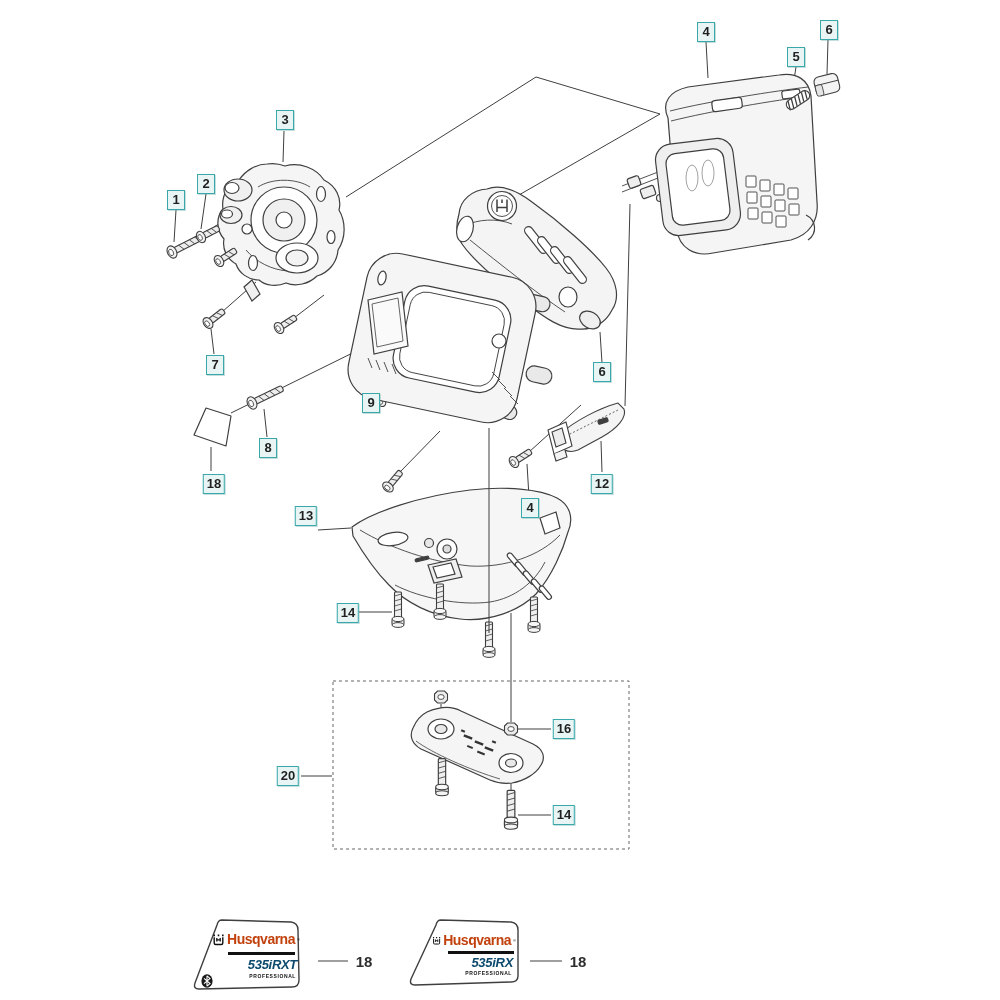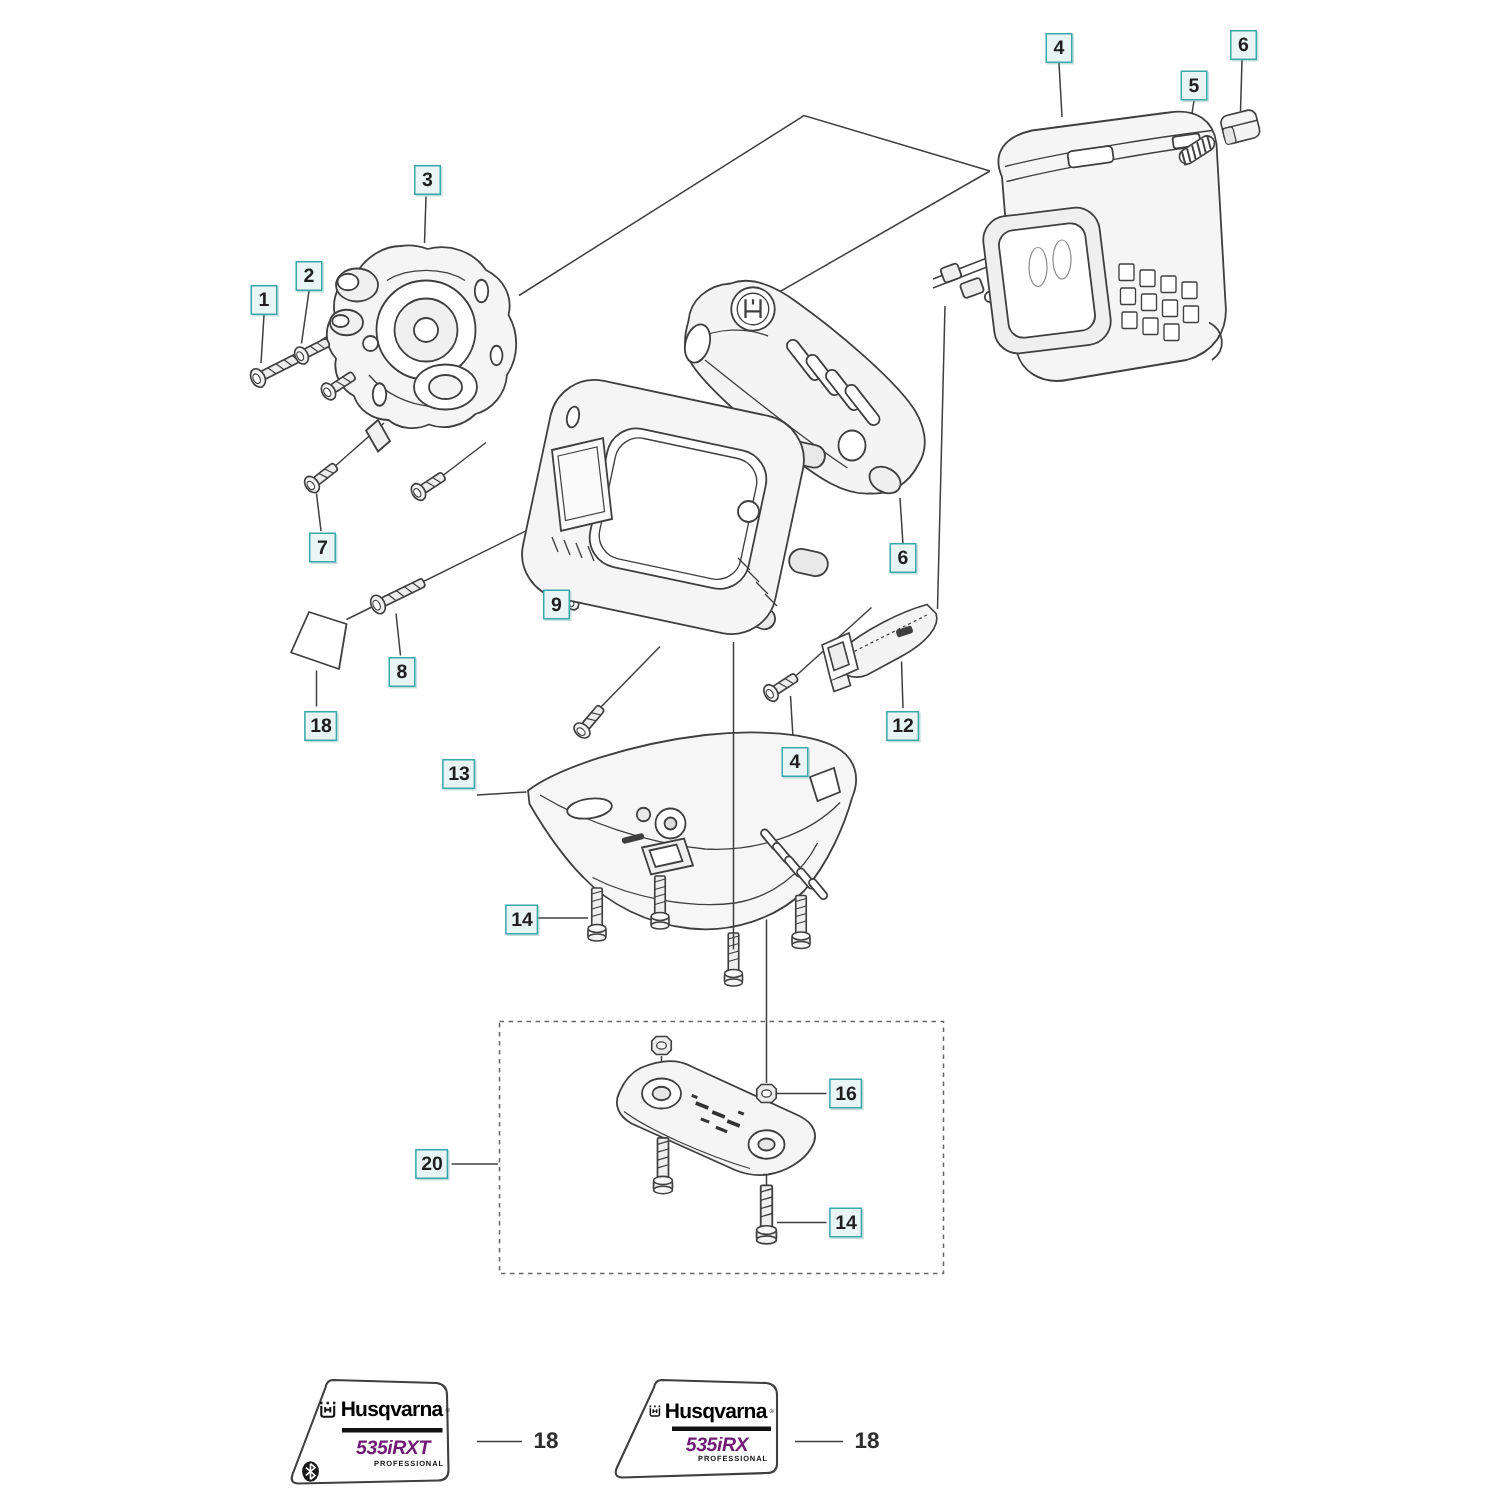--- a/index.html
+++ b/index.html
@@ -9,25 +9,25 @@
   .callout{position:absolute;transform:translate(-50%,-50%);
            border:1.5px solid #3aa7a9;background:#e9f5f5;color:#1f1f1f;
            font:bold 13px "Liberation Sans",sans-serif;line-height:16px;
            padding:1px 3px;min-width:10px;text-align:center;
            box-shadow:1px 1px 0 rgba(90,160,160,.35);}
   .ref-label{position:absolute;transform:translate(-50%,-50%);
              font:bold 15px "Liberation Sans",sans-serif;color:#2e2e2e;}
   .decal{position:absolute;}
   .decal svg.outline{position:absolute;left:0;top:0;}
   .decal .brand-row{position:absolute;display:flex;align-items:center;gap:2px;}
-  .decal .brand{font:bold 14px "Liberation Sans",sans-serif;letter-spacing:-.5px;color:#000000;}
+  .decal .brand{font:bold 14px "Liberation Sans",sans-serif;letter-spacing:-.5px;color:#c2410c;}
   .decal .tm{font:4px "Liberation Sans",sans-serif;color:#111;vertical-align:top;}
   .decal .divider{position:absolute;height:2.5px;background:#111;}
   .decal .model{position:absolute;font:bold italic 13px "Liberation Sans",sans-serif;
-                font-style:italic;letter-spacing:-.3px;color:#701a75;text-align:center;}
+                font-style:italic;letter-spacing:-.3px;color:#0c4a6e;text-align:right;}
   .decal .tier{position:absolute;font:bold 5px "Liberation Sans",sans-serif;
                letter-spacing:.6px;color:#111;text-align:right;}
   .decal .bt{position:absolute;}
 </style>
 </head>
 <body>
 
 <div class="stage">
 
 <svg class="art" width="1000" height="1000" viewBox="0 0 1000 1000">

